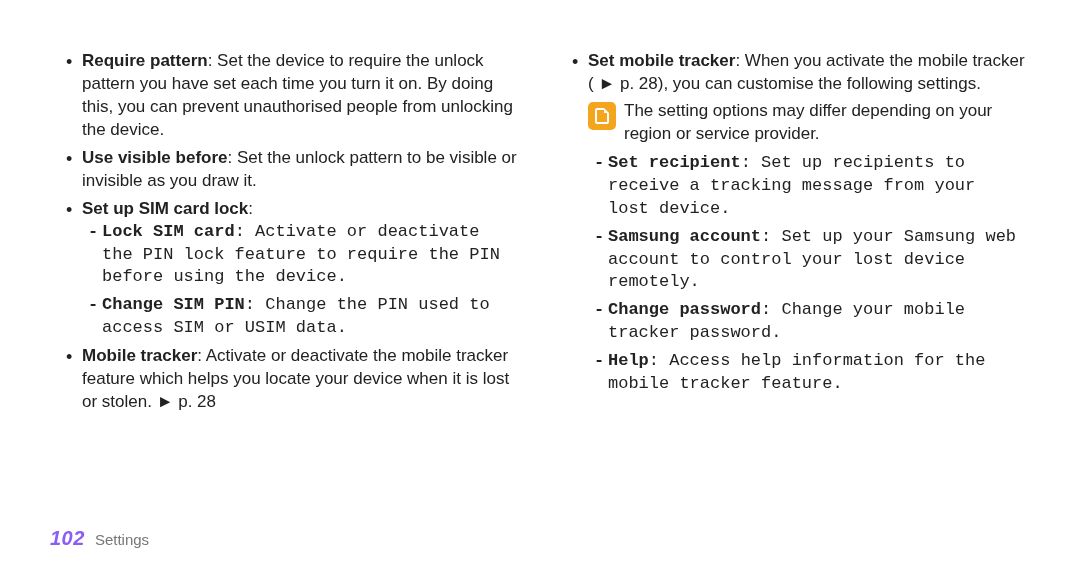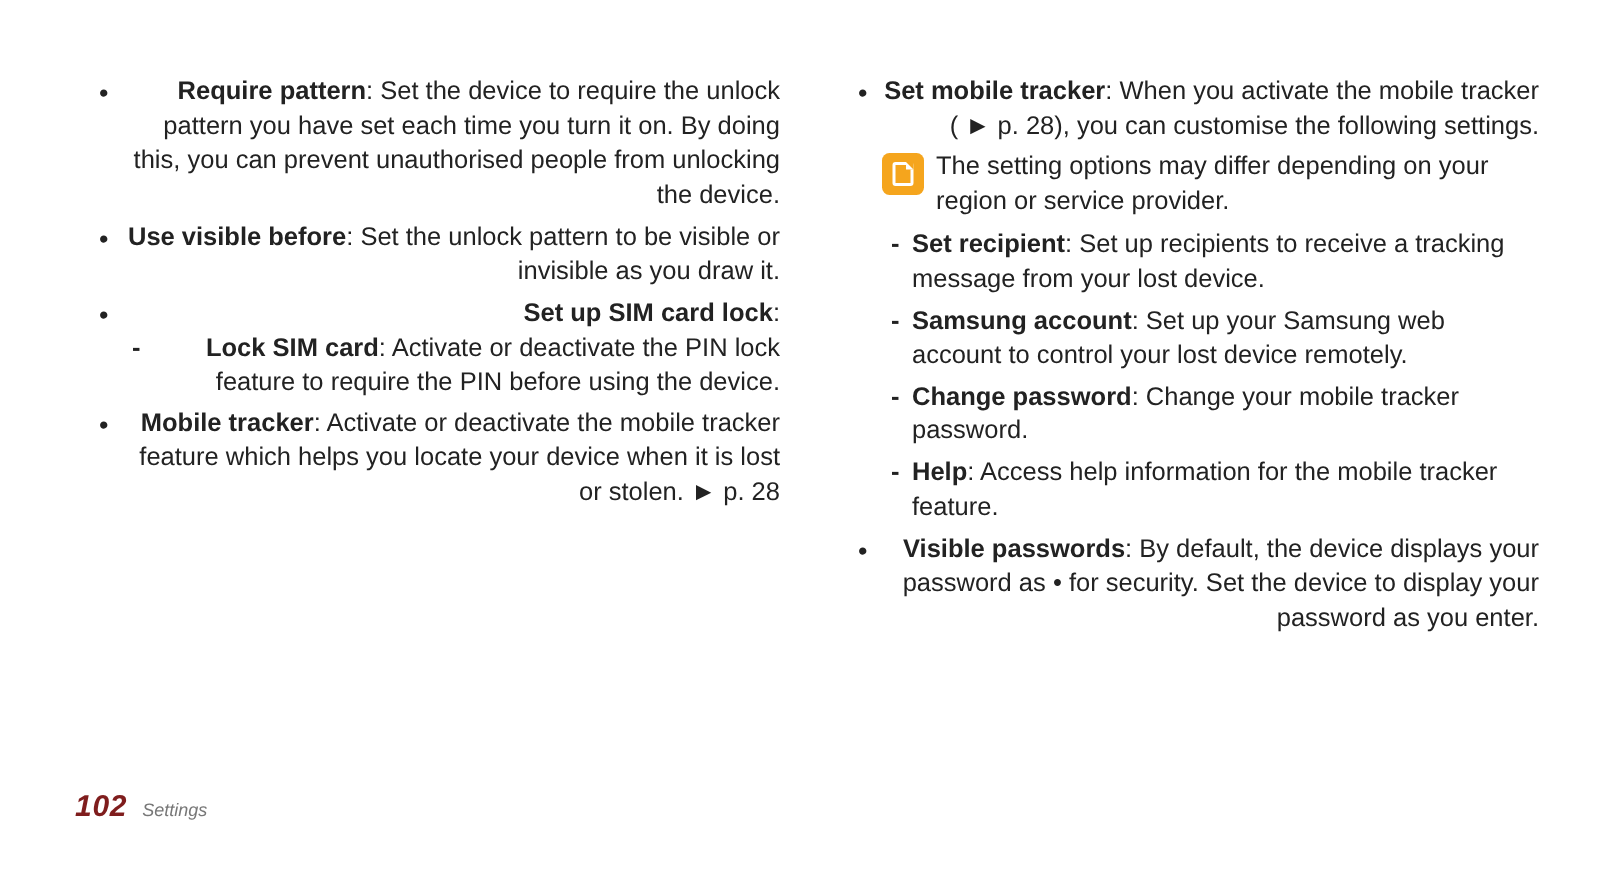--- a/index.html
+++ b/index.html
@@ -24,40 +24,40 @@
     display: flex;
     gap: 46px;
   }
   .col {
     width: 460px;
   }
   ul.bullets {
     list-style: none;
     margin: 0;
     padding: 0;
-    text-align: right;
   }
   ul.bullets > li {
     position: relative;
     padding-left: 22px;
     margin: 0 0 5px 0;
   }
   ul.bullets > li::before {
     content: "•";
     position: absolute;
     left: 6px;
     top: 0;
     font-size: 18px;
     color: #222;
   }
   .b { font-weight: 700; }
   ul.dashes {
     list-style: none;
     margin: 0;
     padding: 0;
+    font-family: Liberation Mono, monospace;
   }
   ul.dashes > li {
     position: relative;
     padding-left: 20px;
     margin: 0 0 5px 0;
   }
   ul.dashes > li::before {
     content: "-";
     position: absolute;
     left: 6px;
@@ -102,30 +102,29 @@
   }
   .footer {
     position: absolute;
     left: 50px;
     bottom: 34px;
     display: flex;
     align-items: baseline;
     gap: 10px;
   }
   .page-num {
-    color: #7f1d1d;
+    color: #8b5cf6;
     font-style: italic;
     font-weight: 700;
     font-size: 20px;
     letter-spacing: 0.5px;
   }
   .section-name {
-    font-style: italic;
     color: #777;
-    font-size: 12px;
+    font-size: 15px;
   }
 </style>
 </head>
 <body>
 
 <div class="page">
   <div class="columns">
 
     <div class="col">
       <ul class="bullets">
@@ -133,20 +132,23 @@
           <span class="b">Require pattern</span><span>: Set the device to require the unlock pattern you have set each time you turn it on. By doing this, you can prevent unauthorised people from unlocking the device.</span>
         </li>
         <li>
           <span class="b">Use visible before</span><span>: Set the unlock pattern to be visible or invisible as you draw it.</span>
         </li>
         <li>
           <span class="b">Set up SIM card lock</span><span>:</span>
           <ul class="dashes">
             <li>
               <span class="b">Lock SIM card</span><span>: Activate or deactivate the PIN lock feature to require the PIN before using the device.</span>
+            </li>
+            <li>
+              <span class="b">Change SIM PIN</span><span>: Change the PIN used to access SIM or USIM data.</span>
             </li>
           </ul>
         </li>
         <li>
           <span class="b">Mobile tracker</span><span>: Activate or deactivate the mobile tracker feature which helps you locate your device when it is lost or stolen. ► p. 28</span>
         </li>
       </ul>
     </div>
 
     <div class="col">
@@ -172,23 +174,20 @@
         </li>
         <li>
           <span class="b">Change password</span><span>: Change your mobile tracker password.</span>
         </li>
         <li>
           <span class="b">Help</span><span>: Access help information for the mobile tracker feature.</span>
         </li>
       </ul>
 
       <ul class="bullets" style="margin-top:4px;">
-        <li>
-          <span class="b">Visible passwords</span><span>: By default, the device displays your password as • for security. Set the device to display your password as you enter.</span>
-        </li>
       </ul>
     </div>
 
   </div>
 
   <div class="footer">
     <span class="page-num">102</span>
     <span class="section-name">Settings</span>
   </div>
 </div>

